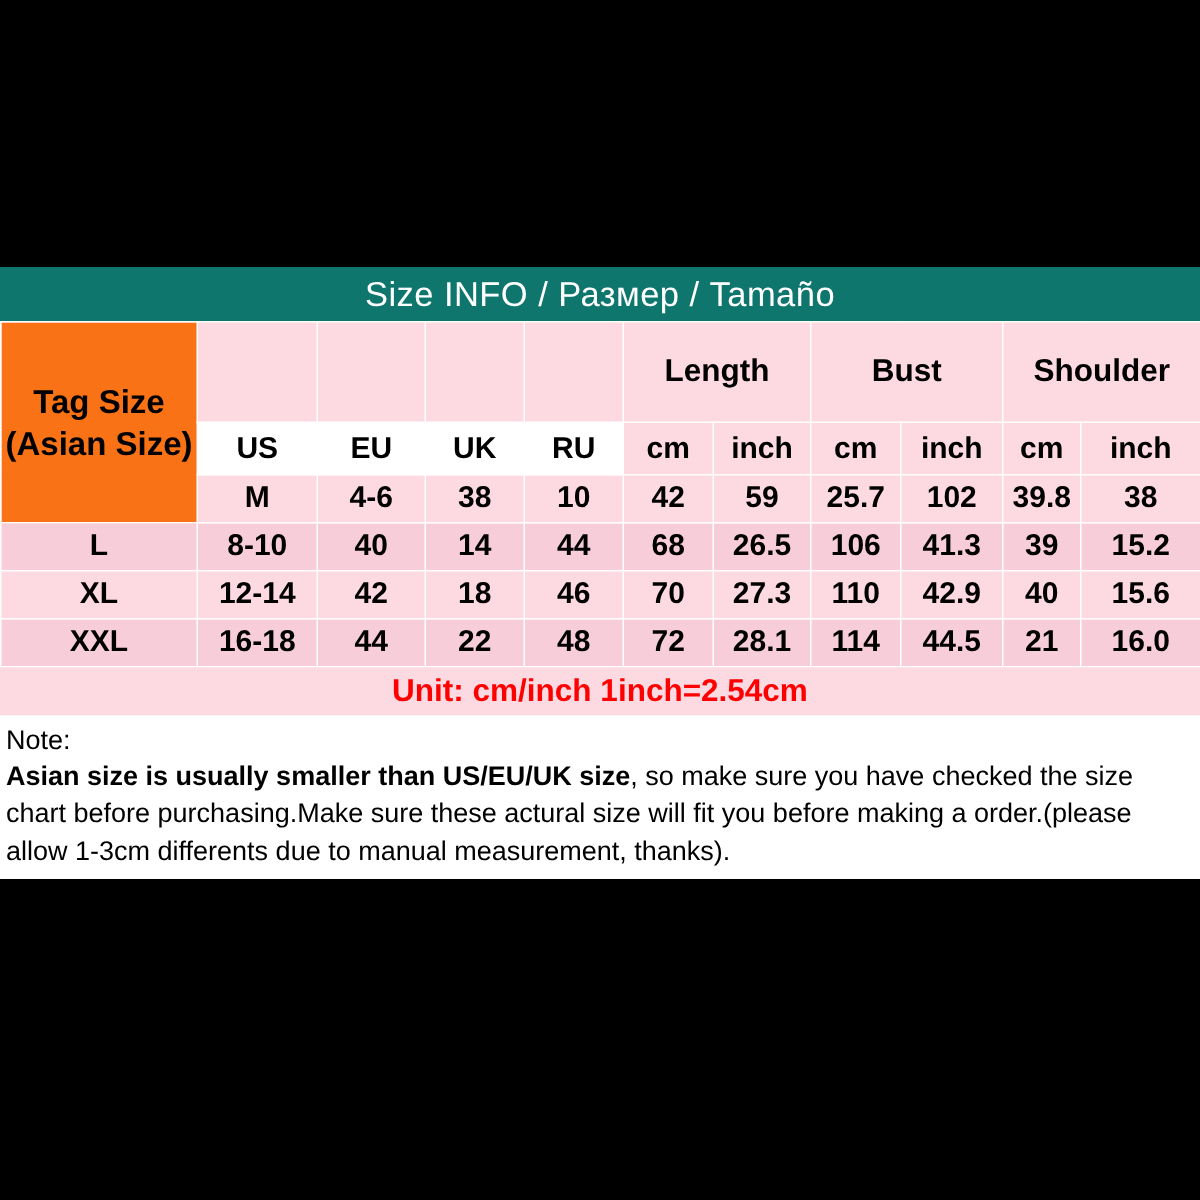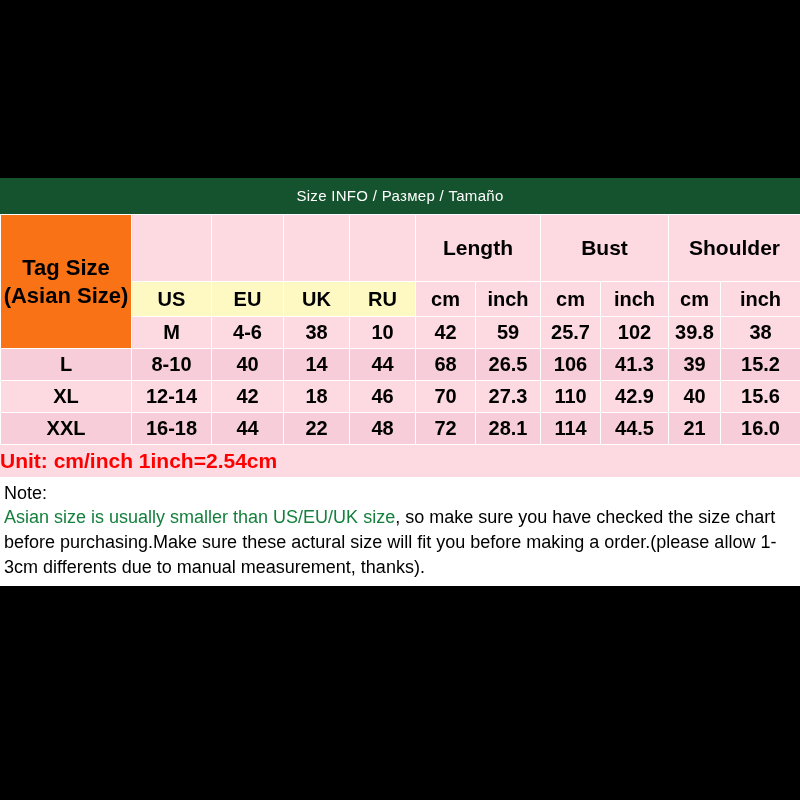--- a/index.html
+++ b/index.html
@@ -22,23 +22,23 @@
   #chart-block {
     position: absolute;
     left: 0;
     top: 178px;
     width: 800px;
     background: #ffffff;
   }
   
   #banner {
     height: 36px;
-    background: #14532d;
+    background: #0f766e;
     color: #ffffff;
-    font-size: 15px;
+    font-size: 23px;
     line-height: 36px;
     text-align: center;
     letter-spacing: 0.3px;
   }
   
   table.size-table {
     border-collapse: collapse;
     width: 800px;
     table-layout: fixed;
     background: #fdd9e2;
@@ -73,63 +73,64 @@
   .hdr-group {
     font-size: 21px;
     height: 66px;
     vertical-align: middle;
     background: #fdd9e2;
   }
   .hdr-region {
     font-size: 20px;
     height: 34px;
     vertical-align: middle;
-    background: #fef9c3;
+    background: #ffffff;
   }
   .hdr-unit {
     font-size: 20px;
     height: 34px;
     vertical-align: middle;
     background: #fdd9e2;
   }
   .blank-cell { background: #fdd9e2; }
   tr.data-row td {
     height: 31px;
     font-size: 20px;
     vertical-align: middle;
   }
   tr.row-even td { background: #fdd9e2; }
   tr.row-odd td  { background: #f6cdd8; }
   td.tag-cell { font-size: 22px; }
 
   #unit-line {
     height: 32px;
     line-height: 32px;
-    text-align: left;
+    text-align: center;
     color: #ff0000;
     font-size: 21px;
     font-weight: bold;
     background: #fdd9e2;
   }
   #note-box {
     background: #ffffff;
     padding: 4px 2px 6px 4px;
   }
   #note-box .note-title {
     font-size: 18px;
     color: #000000;
     line-height: 24px;
   }
   #note-box .note-body {
     font-size: 18px;
     color: #000000;
     line-height: 25px;
   }
   #note-box .note-red {
-    color: #15803d;
+    color: #000000;
+    font-weight: bold;
   }
 </style>
 </head>
 <body>
 
 <div id="page">
   <div id="chart-block">
 
     <div id="banner">Size INFO / Размер / Tamaño</div>
 

